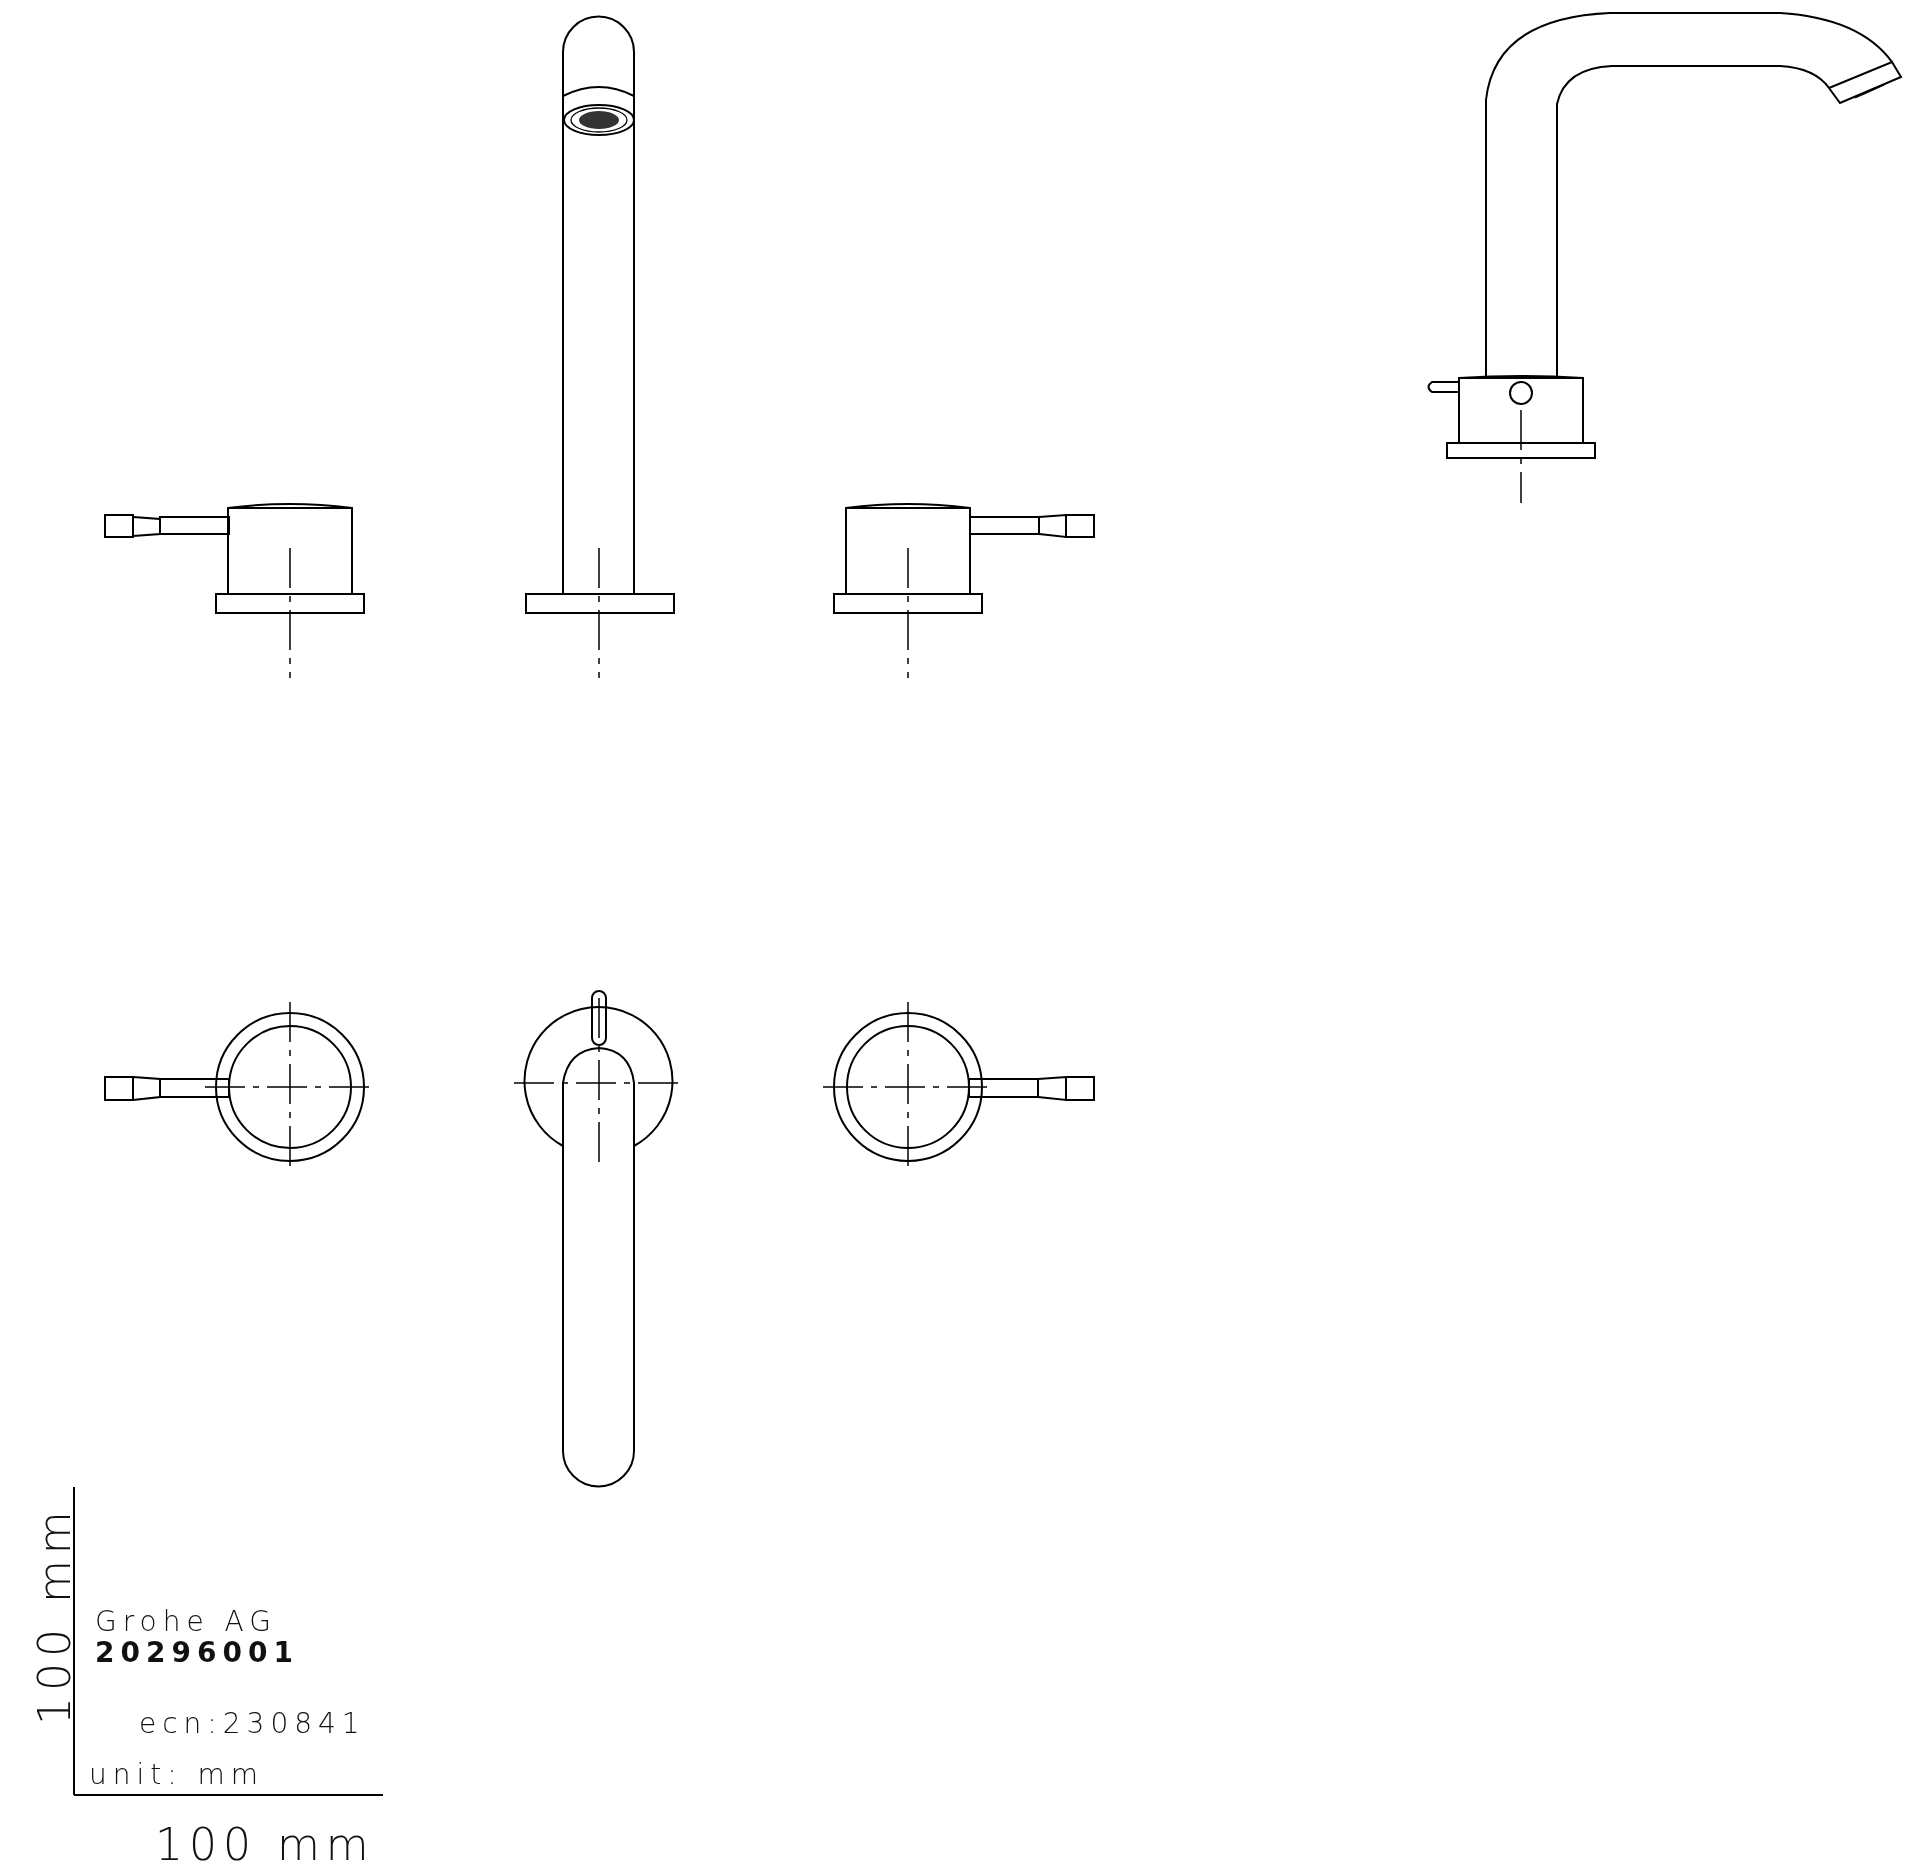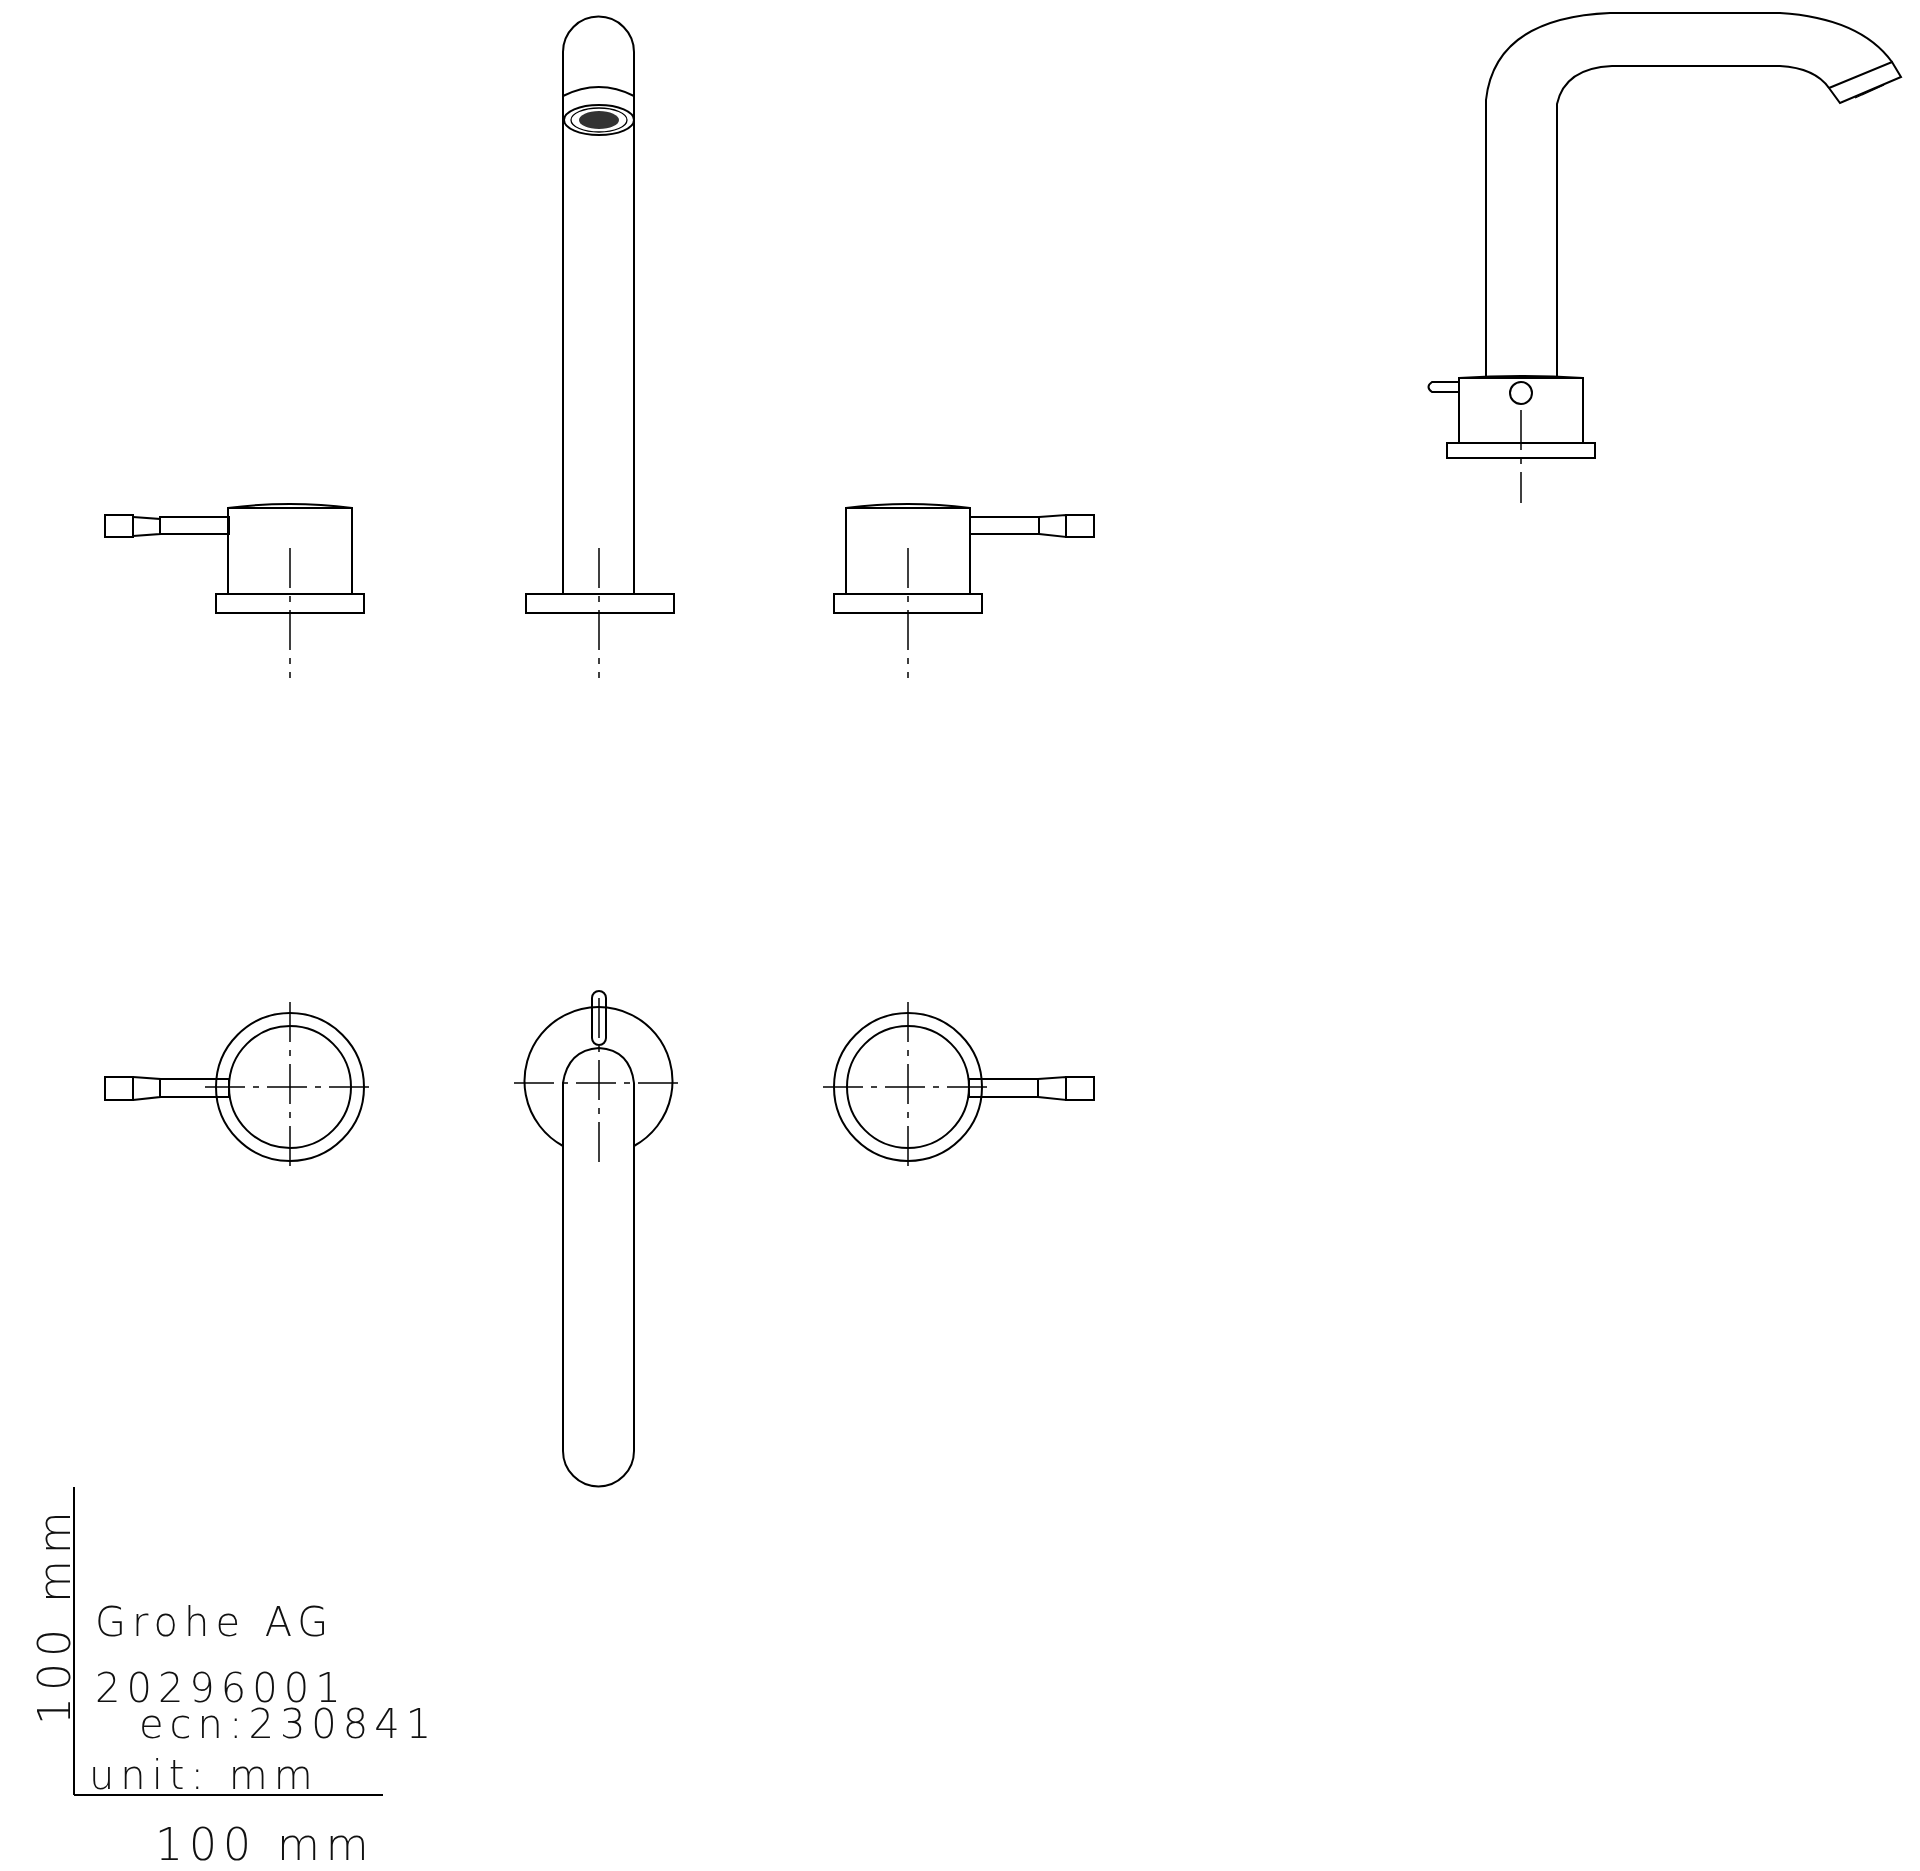--- a/index.html
+++ b/index.html
@@ -1,21 +1,21 @@
 <!DOCTYPE html>
 <html><head>
 <meta charset="utf-8">
 <style>
   html,body{margin:0;padding:0;background:#fff;}
   body{width:1920px;height:1871px;position:relative;overflow:hidden;}
   svg{position:absolute;left:0;top:0;}
   .l{fill:none;stroke:#000;stroke-width:2;}
   .t{fill:none;stroke:#000;stroke-width:1.3;}
   .c{fill:none;stroke:#000;stroke-width:1.5;stroke-dasharray:40 8 6 8;}
-  .txt{position:absolute;font-family:"DejaVu Sans",sans-serif;font-weight:200;color:#111;letter-spacing:6px;font-size:40px;line-height:50px;white-space:pre;}
+  .txt{position:absolute;font-family:"DejaVu Sans",sans-serif;font-weight:200;color:#111;letter-spacing:6px;font-size:28px;line-height:50px;white-space:pre;}
 </style>
 </head>
 <body>
 
 <svg width="1920" height="1871" viewBox="0 0 1920 1871">
 
   <g>
     <rect class="l" x="105" y="515" width="28" height="22"></rect>
     <path class="l" d="M133 517 L160 519 L160 534 L133 536"></path>
     <rect class="l" x="160" y="517" width="69" height="17"></rect>
@@ -88,16 +88,16 @@
 
   <g>
     <line class="l" x1="74" y1="1487" x2="74" y2="1795"></line>
     <line class="l" x1="74" y1="1795" x2="383" y2="1795"></line>
   </g>
 </svg>
 
 <div class="txt" style="left:-55px;top:1590px;transform:rotate(-90deg);transform-origin:center;width:220px;font-size:44px;">100 mm</div>
 
 <div class="txt" style="left:95px;top:1597px;">Grohe AG</div>
-<div class="txt" style="left:95px;top:1663px;">20296001</div>
+<div class="txt" style="left:95px;top:1628px;font-weight:bold;">20296001</div>
 <div class="txt" style="left:95px;top:1699px;margin-left:44px;">ecn:230841</div>
 <div class="txt" style="left:89px;top:1750px;">unit: mm</div>
 <div class="txt" style="left:155px;top:1820px;font-size:44px;">100 mm</div>
 
 </body></html>

